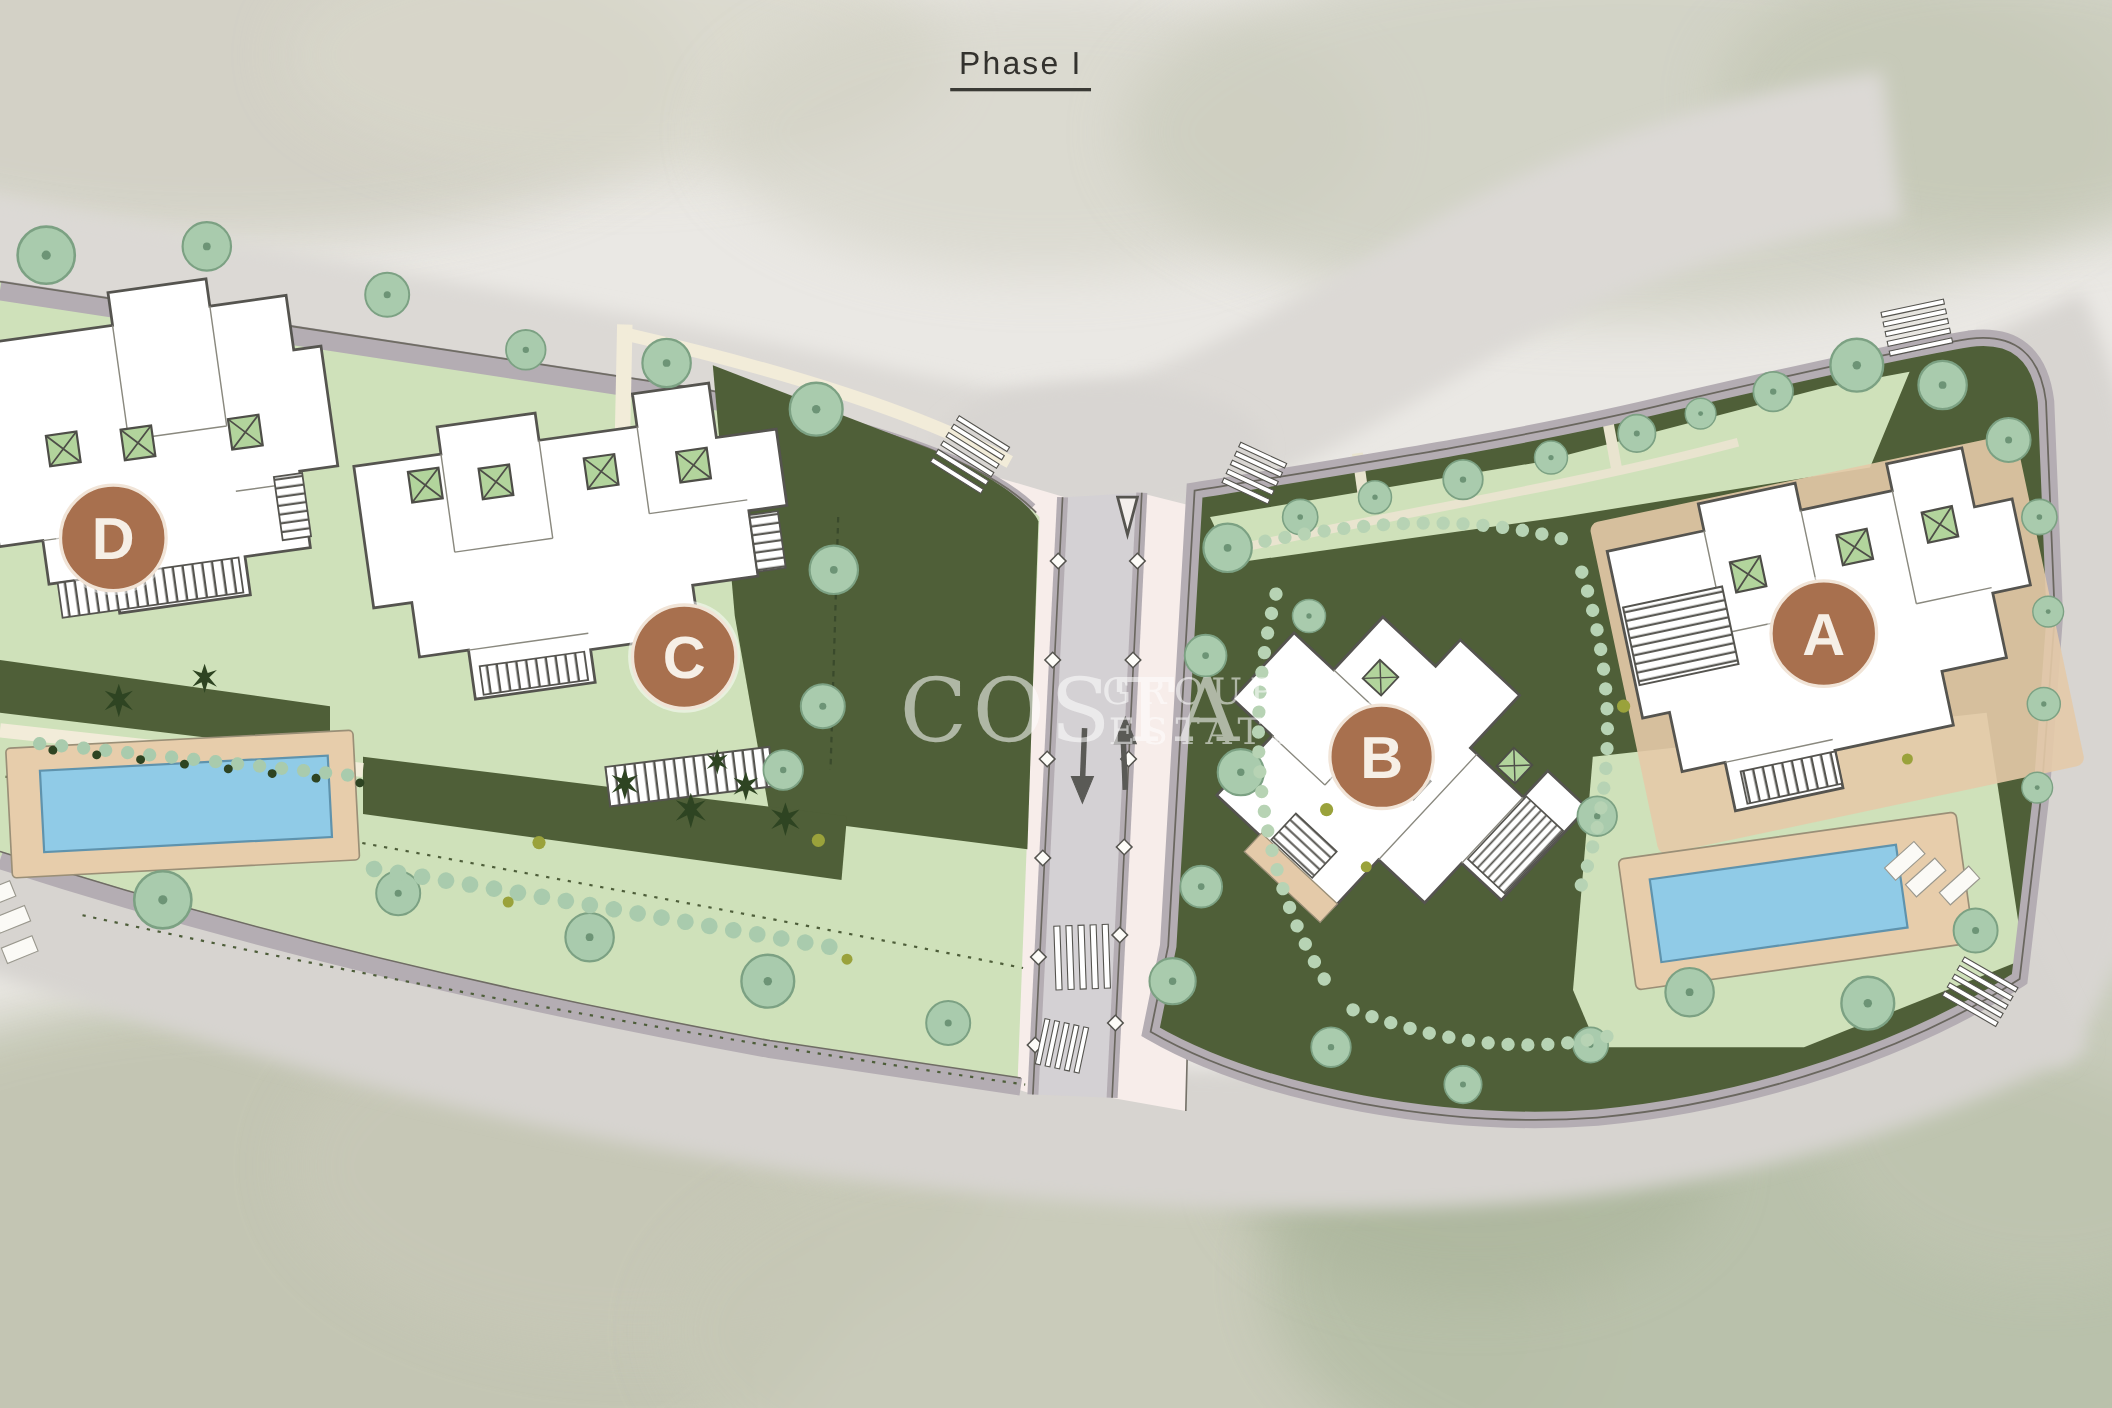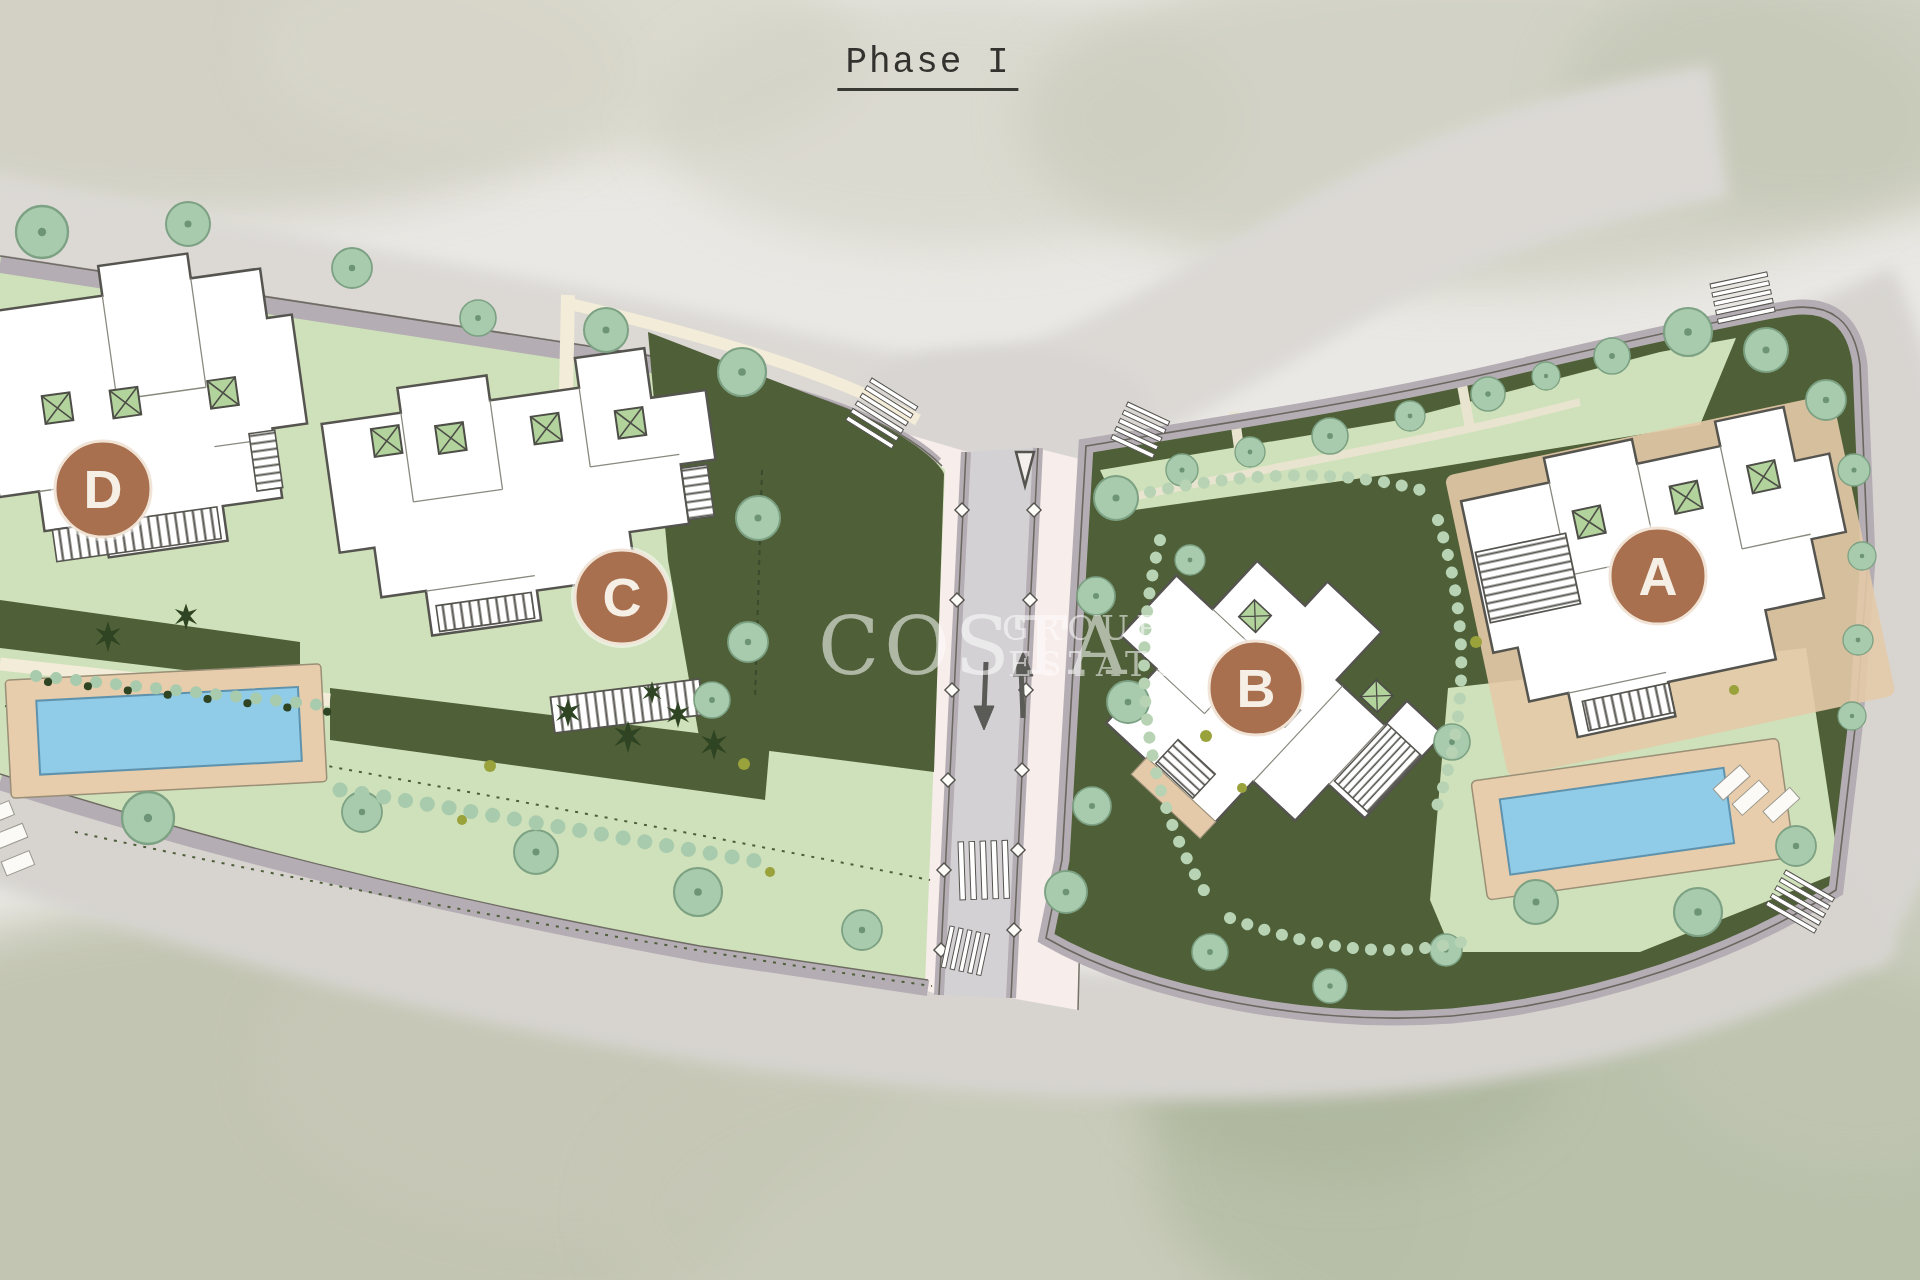--- a/index.html
+++ b/index.html
@@ -3,22 +3,22 @@
 <meta charset="utf-8">
 <style>
   html,body{margin:0;padding:0;background:#dedcd8;}
   .stage{position:relative;width:1920px;height:1280px;overflow:hidden;background:#eae8e4;
          font-family:"Liberation Sans",sans-serif;}
   .stage svg{position:absolute;inset:0;display:block;}
   .header{position:absolute;top:18px;left:928px;transform:translateX(-50%);
           text-align:center;color:#33322e;z-index:5;white-space:nowrap;}
   .header h1{margin:0;font-size:56px;font-weight:500;letter-spacing:5px;
              font-family:"Liberation Sans",sans-serif;}
-  .subtitle{display:inline-block;margin-top:24px;font-size:36px;letter-spacing:2px;
-            border-bottom:3px solid #3a3a35;padding:0 8px 5px;font-family:Liberation Mono, monospace;}
+  .subtitle{display:inline-block;margin-top:24px;font-size:29px;letter-spacing:2px;
+            border-bottom:3px solid #3a3a35;padding:0 8px 5px;}
   .badge-txt{font-family:"Liberation Sans",sans-serif;font-weight:bold;}
   .wm{font-family:"DejaVu Serif","Liberation Serif",serif;}
 </style>
 </head>
 <body>
 
 <div class="stage">
 
 <svg width="1920" height="1280" viewBox="0 0 1920 1280">
   <defs>

